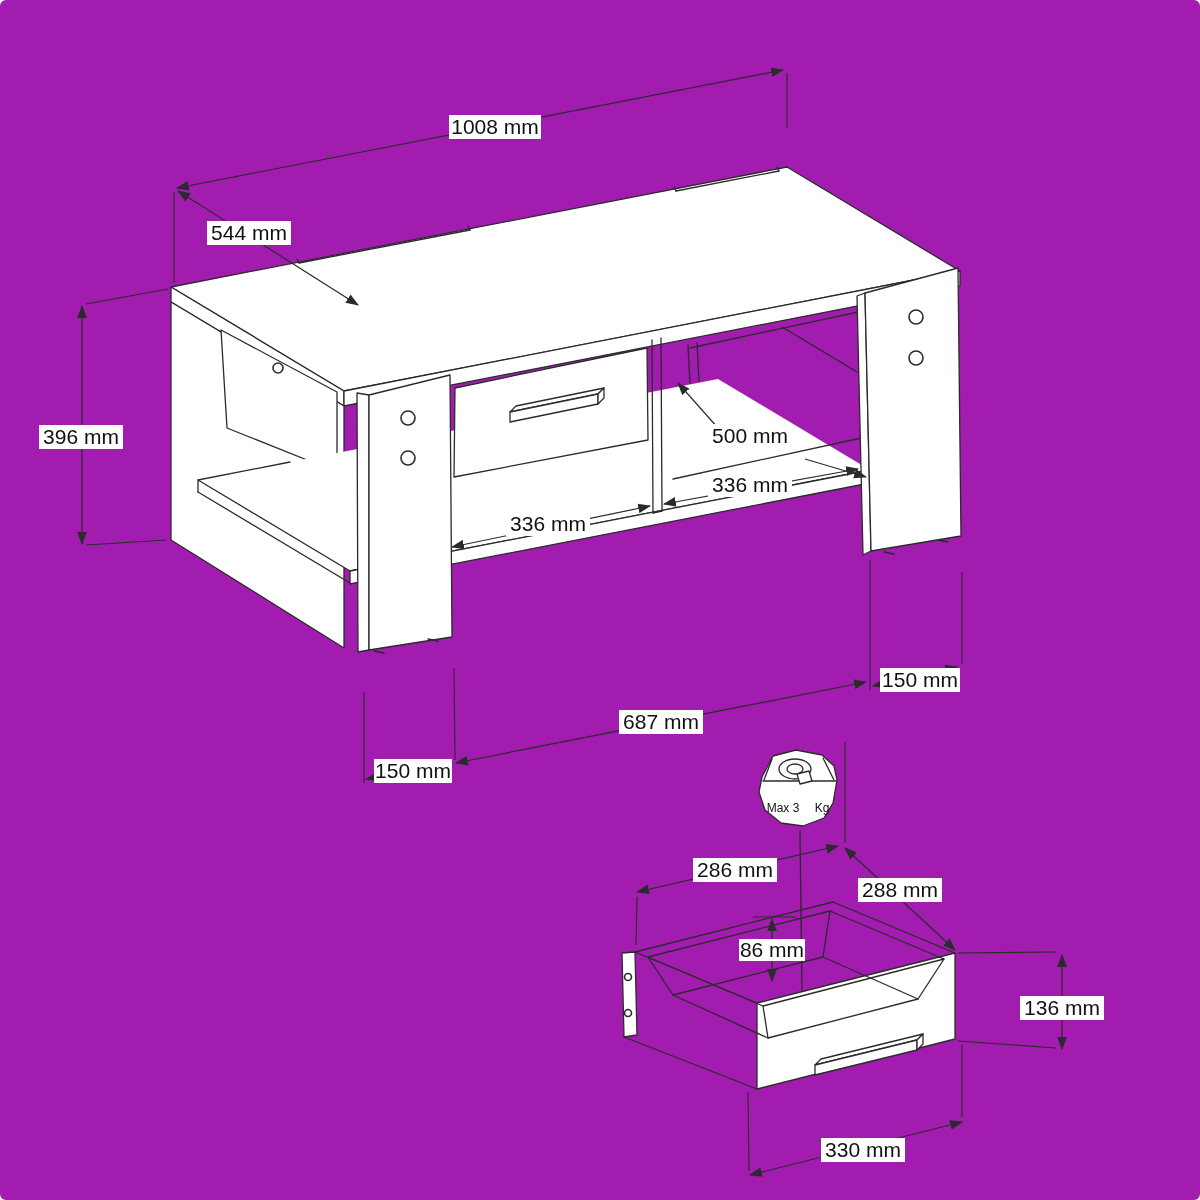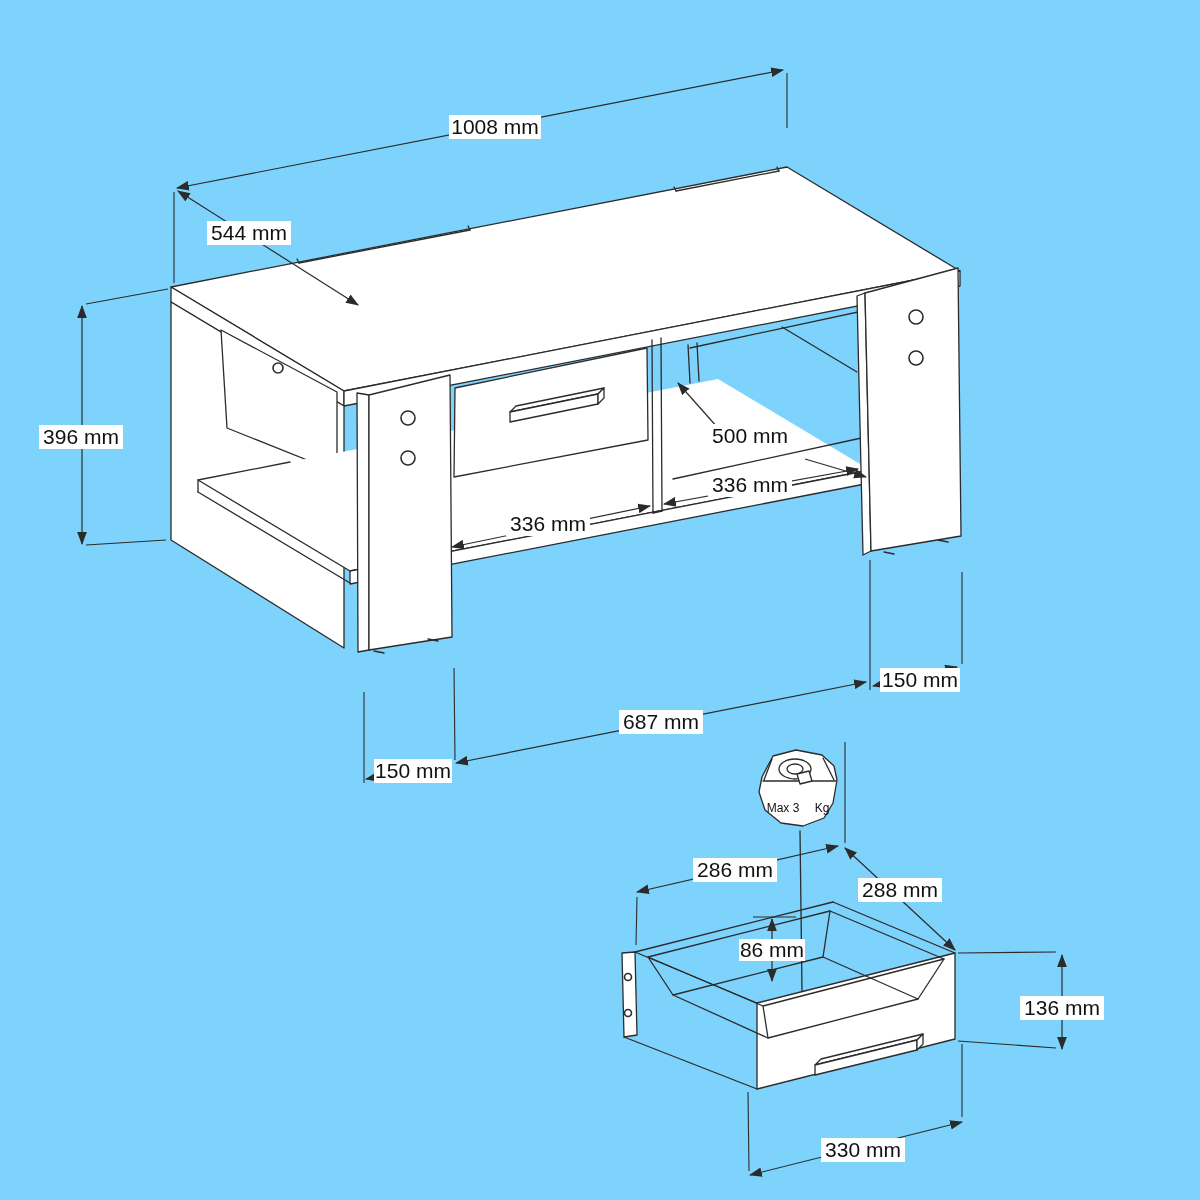--- a/index.html
+++ b/index.html
@@ -1,17 +1,17 @@
 <!DOCTYPE html>
 <html><head>
 <meta charset="utf-8">
 <style>
   html,body{margin:0;padding:0;background:#ffffff;}
-  .stage{width:1200px;height:1200px;position:relative;background:#7dd3fc;
-         font-family:"Liberation Sans", sans-serif;}
+  .stage{width:1200px;height:1200px;position:relative;background:#a21caf;
+         font-family:"Liberation Sans", sans-serif;border-radius:6px;}
   svg{display:block;}
   .ln{stroke:#2b2b2b;stroke-width:1.3;fill:none;stroke-linecap:round;stroke-linejoin:round;}
   .face{stroke:#2b2b2b;stroke-width:1.3;fill:#ffffff;stroke-linejoin:round;}
   .dim{stroke:#2b2b2b;stroke-width:1.2;fill:none;}
   .ext{stroke:#2b2b2b;stroke-width:1.1;fill:none;}
   .hole{stroke:#2b2b2b;stroke-width:1.6;fill:#ffffff;}
   .dot{fill:#2b2b2b;}
   .lblbg{fill:#ffffff;}
   text.dimlbl{fill:#111111;font-size:21px;font-family:"Liberation Sans",sans-serif;
               text-anchor:middle;dominant-baseline:middle;}

